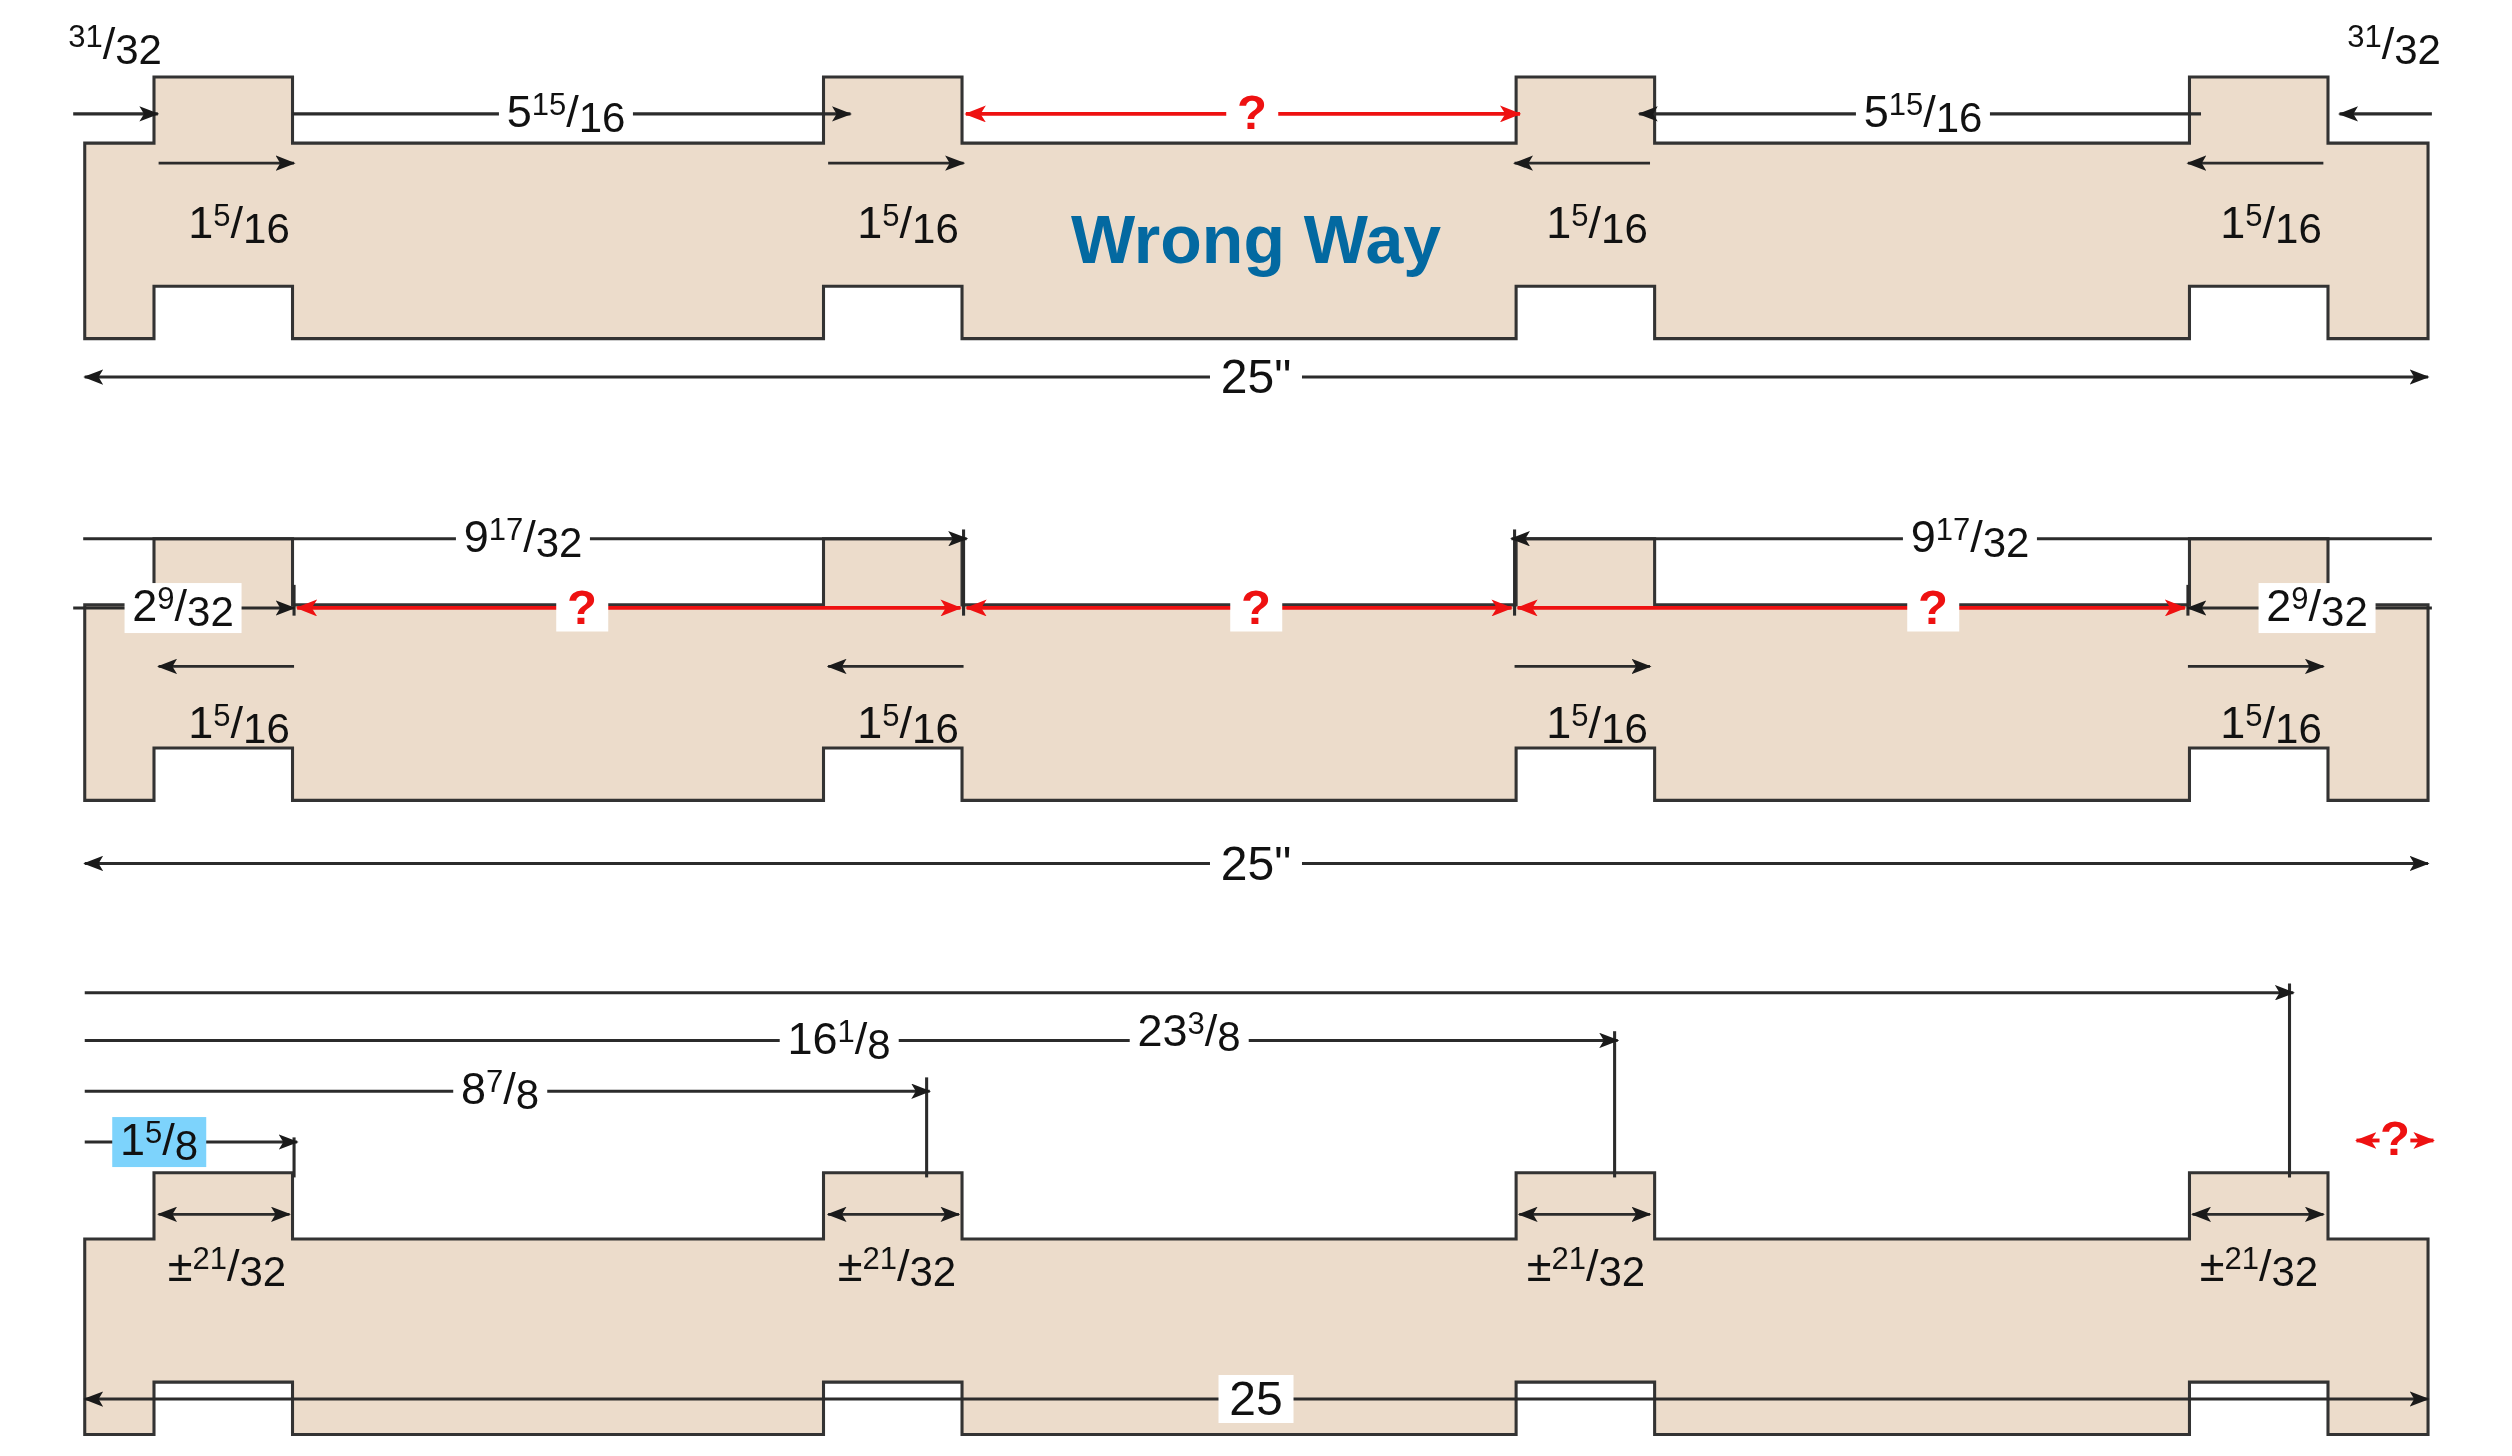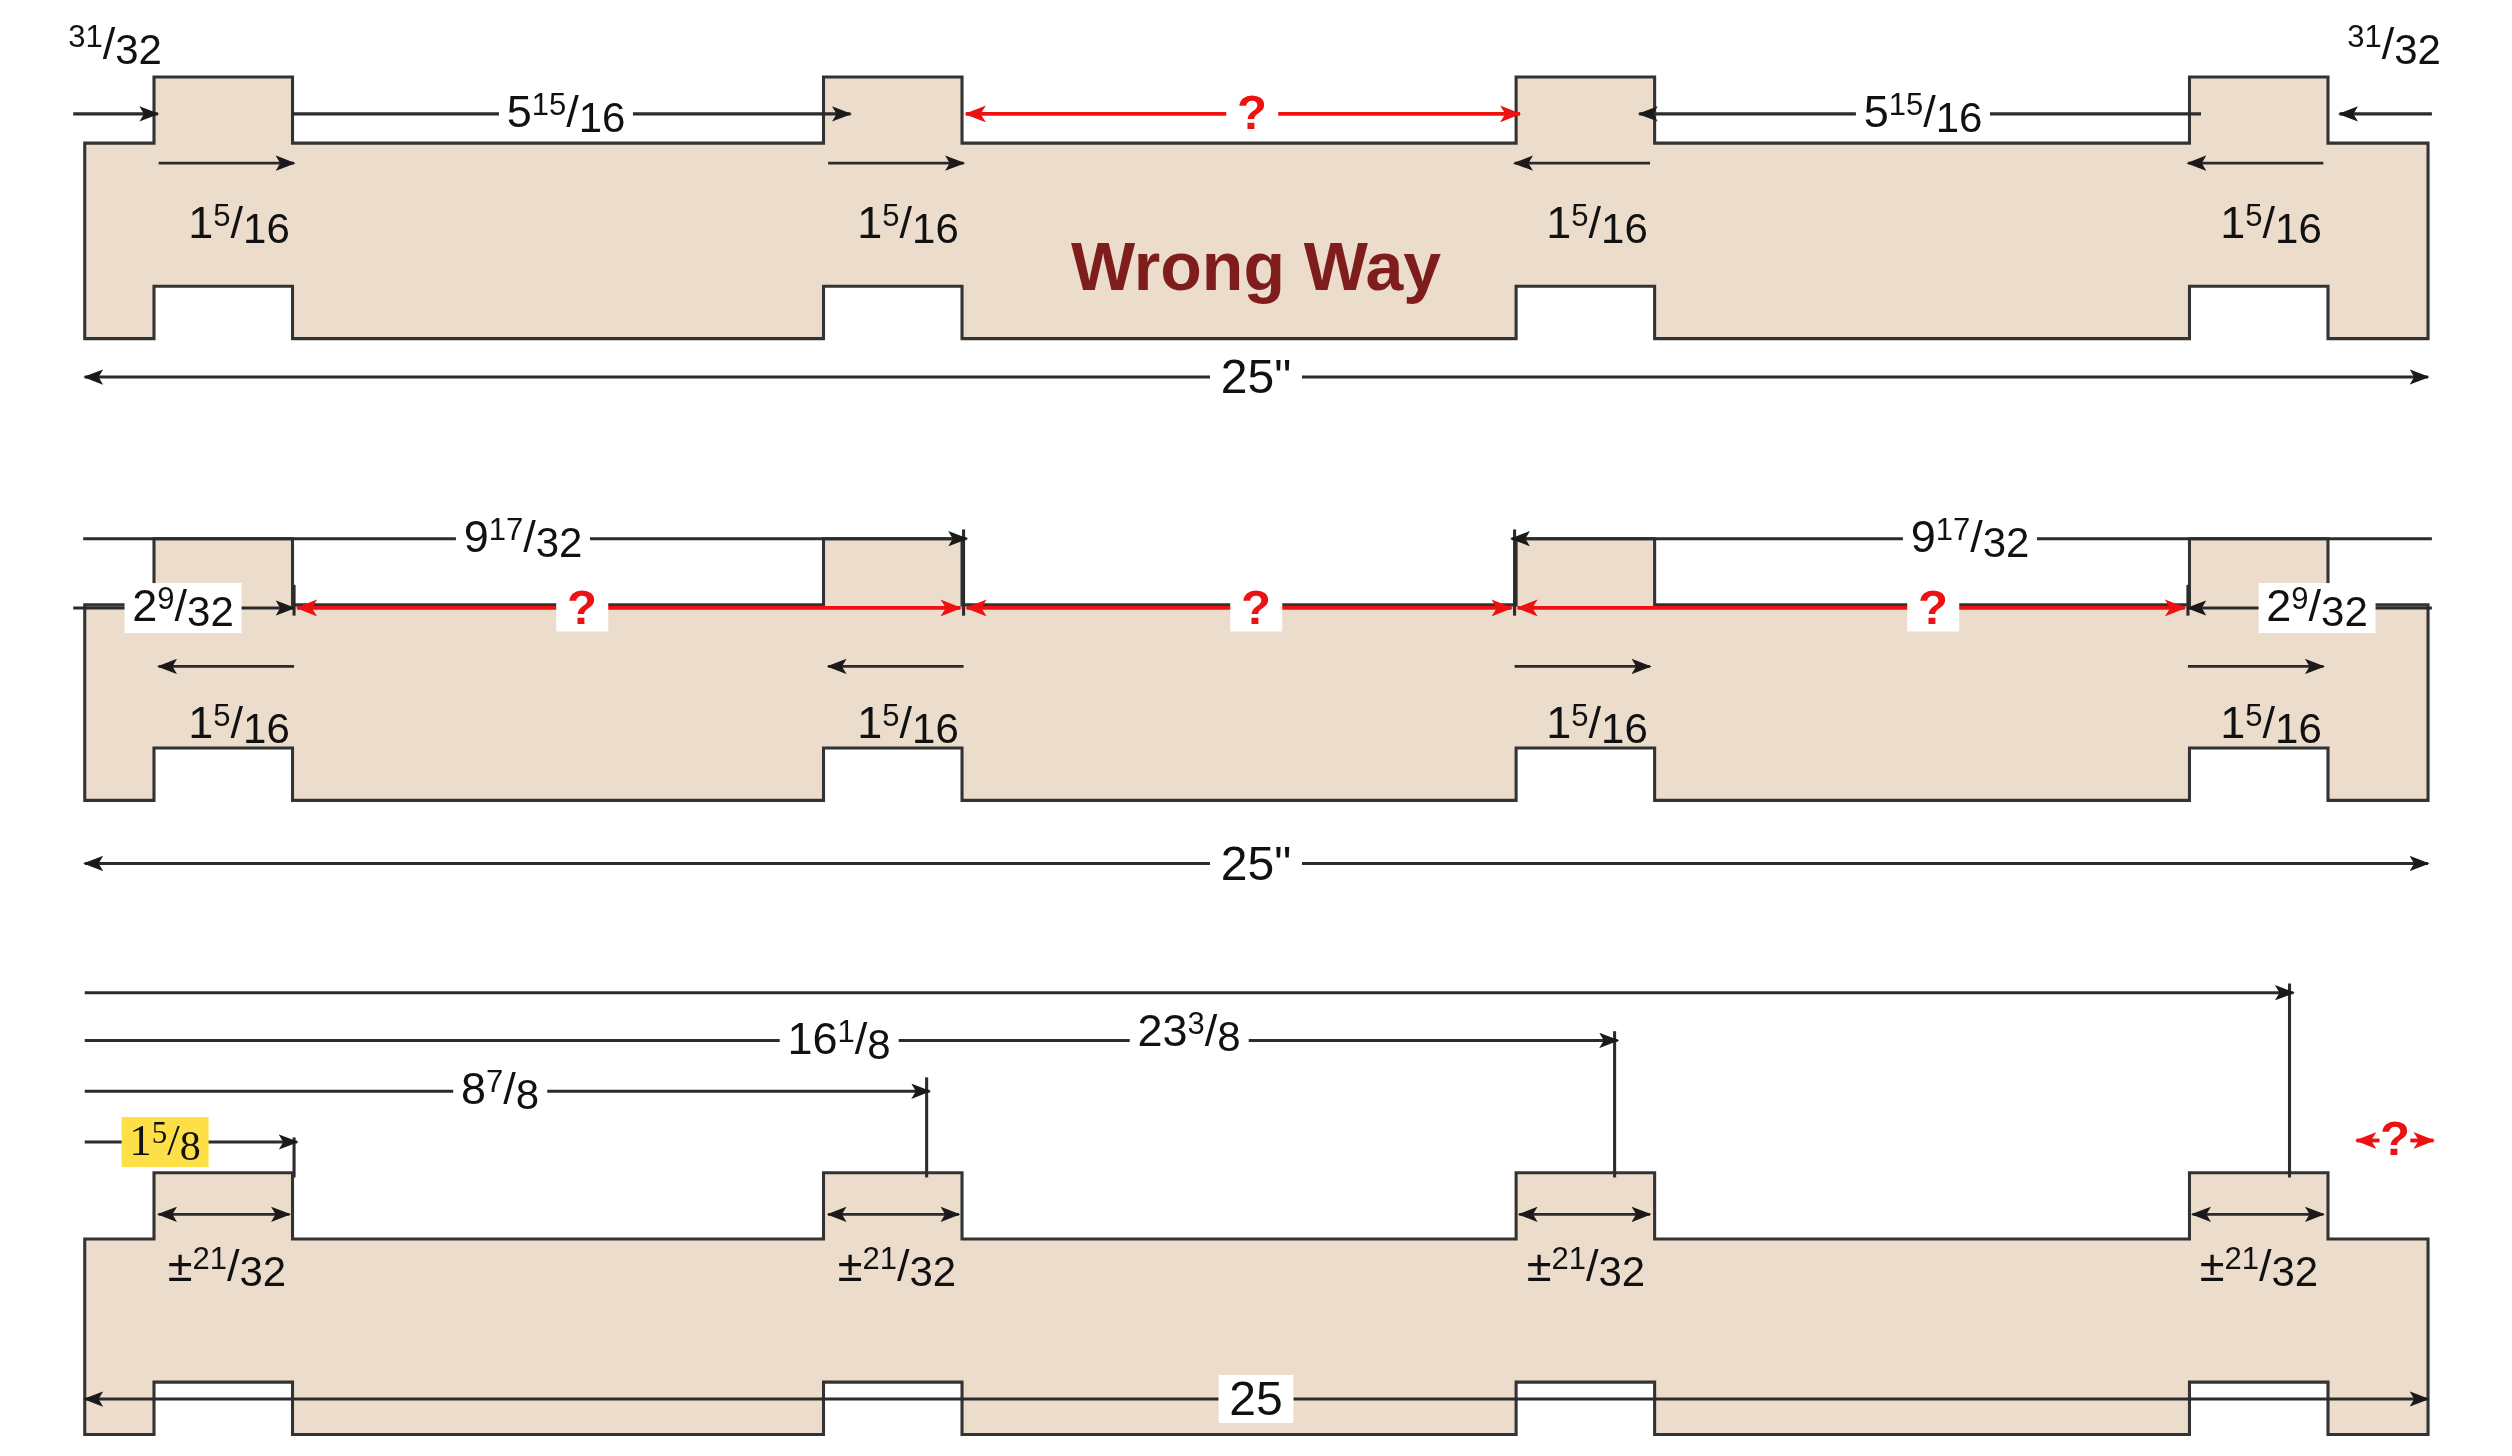--- a/index.html
+++ b/index.html
@@ -47,25 +47,24 @@
     color: #ee1111;
     line-height: 1;
     pointer-events: none;
   }
   .ttl {
     position: absolute;
     transform: translate(-50%, -50%);
     font-family: "Liberation Sans", sans-serif;
     font-weight: bold;
     font-size: 68px;
-    color: #7f1d1d;
+    color: #0369a1;
     line-height: 1;
     white-space: nowrap;
     pointer-events: none;
-    margin-top: 27px;
   }
   .totlabel {
     position: absolute;
     transform: translate(-50%, -50%);
     font-family: "Liberation Sans", sans-serif;
     font-size: 48px;
     color: #111111;
     line-height: 1;
     background: #ffffff;
     padding: 0 10.8px;
@@ -268,21 +267,21 @@
 
 <div class="flabel" style="left:1189px; top:993px; background:#ffffff; padding:0 7.7px;margin-top:40px;">
   <span class="w">23</span><span class="num">3</span><span class="sl">/</span><span class="den">8</span>
 </div>
 <div class="flabel" style="left:839px; top:1041px; background:#ffffff; padding:0 7.7px;">
   <span class="w">16</span><span class="num">1</span><span class="sl">/</span><span class="den">8</span>
 </div>
 <div class="flabel" style="left:500px; top:1091px; background:#ffffff; padding:0 7.7px;">
   <span class="w">8</span><span class="num">7</span><span class="sl">/</span><span class="den">8</span>
 </div>
-<div class="flabel" style="left:165px; top:1142px; background:#fde047; padding:0 7.7px;font-family:Liberation Serif, serif;">
+<div class="flabel" style="left:159px; top:1142px; background:#7dd3fc; padding:0 7.7px;">
   <span class="w">1</span><span class="num">5</span><span class="sl">/</span><span class="den">8</span>
 </div>
 <div class="flabel" style="left:227px; top:1268px;">
   <span class="w">±</span><span class="num">21</span><span class="sl">/</span><span class="den">32</span>
 </div>
 <div class="flabel" style="left:897px; top:1268px;">
   <span class="w">±</span><span class="num">21</span><span class="sl">/</span><span class="den">32</span>
 </div>
 <div class="flabel" style="left:1586px; top:1268px;">
   <span class="w">±</span><span class="num">21</span><span class="sl">/</span><span class="den">32</span>

